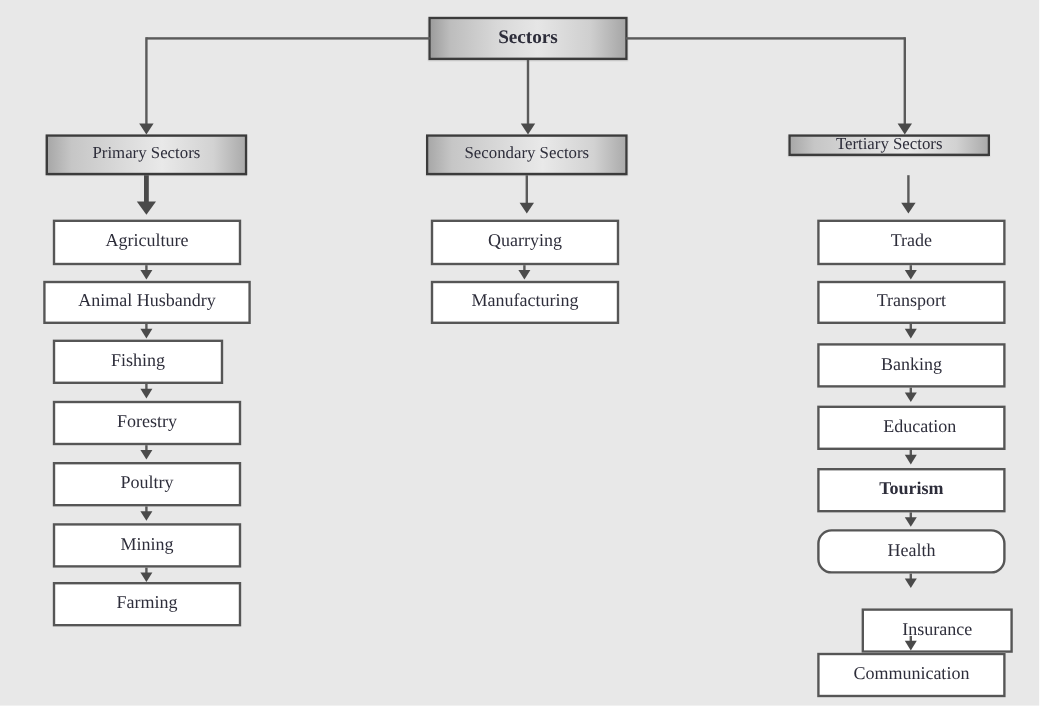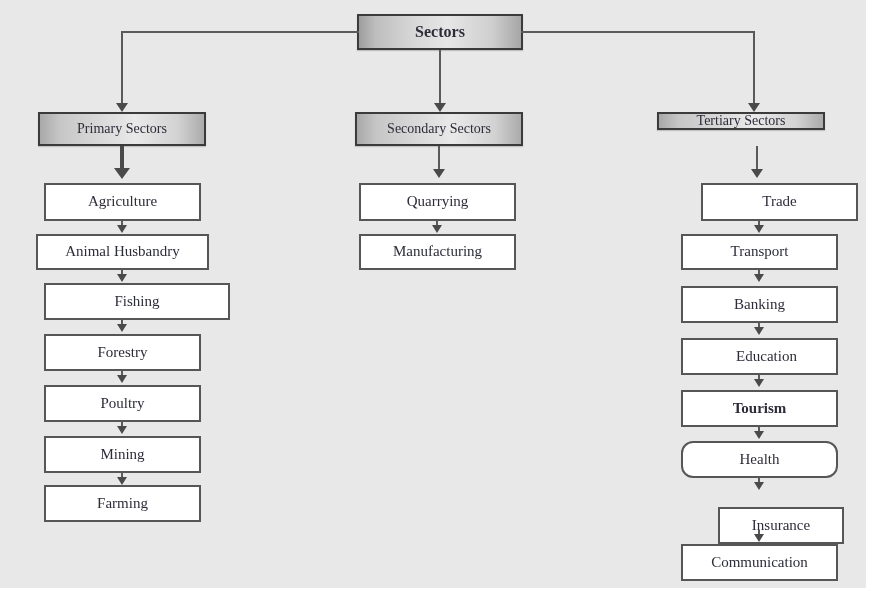--- a/index.html
+++ b/index.html
@@ -125,21 +125,21 @@
   </div>
   <div class="conn-v" style="left:121px; top:221px; height:8px;"></div>
   <div class="arrow small" style="left:117px; top:225px;"></div>
 
   <div class="node leaf" style="left:36px; top:234px; width:173px; height:36px;">
     <span>Animal Husbandry</span>
   </div>
   <div class="conn-v" style="left:121px; top:270px; height:8px;"></div>
   <div class="arrow small" style="left:117px; top:274px;"></div>
 
-  <div class="node leaf" style="left:44px; top:283px; width:186px; height:37px;">
+  <div class="node leaf" style="left:44px; top:283px; width:142px; height:37px;">
     <span>Fishing</span>
   </div>
   <div class="conn-v" style="left:121px; top:320px; height:8px;"></div>
   <div class="arrow small" style="left:117px; top:324px;"></div>
 
   <div class="node leaf" style="left:44px; top:334px; width:157px; height:37px;">
     <span>Forestry</span>
   </div>
   <div class="conn-v" style="left:121px; top:371px; height:8px;"></div>
   <div class="arrow small" style="left:117px; top:375px;"></div>
@@ -177,21 +177,21 @@
     <span>Manufacturing</span>
   </div>
 
   <div class="node level2" style="left:657px; top:112px; width:168px; height:18px;">
     <span>Tertiary Sectors</span>
   </div>
 
   <div class="conn-v" style="left:756px; top:146px; height:29px;"></div>
   <div class="arrow" style="left:751px; top:169px;"></div>
 
-  <div class="node leaf" style="left:681px; top:183px; width:157px; height:38px;margin-left:20px;">
+  <div class="node leaf" style="left:681px; top:183px; width:157px; height:38px;">
     <span>Trade</span>
   </div>
   <div class="conn-v" style="left:758px; top:221px; height:8px;"></div>
   <div class="arrow small" style="left:754px; top:225px;"></div>
 
   <div class="node leaf" style="left:681px; top:234px; width:157px; height:36px;">
     <span>Transport</span>
   </div>
   <div class="conn-v" style="left:758px; top:270px; height:8px;"></div>
   <div class="arrow small" style="left:754px; top:274px;"></div>

